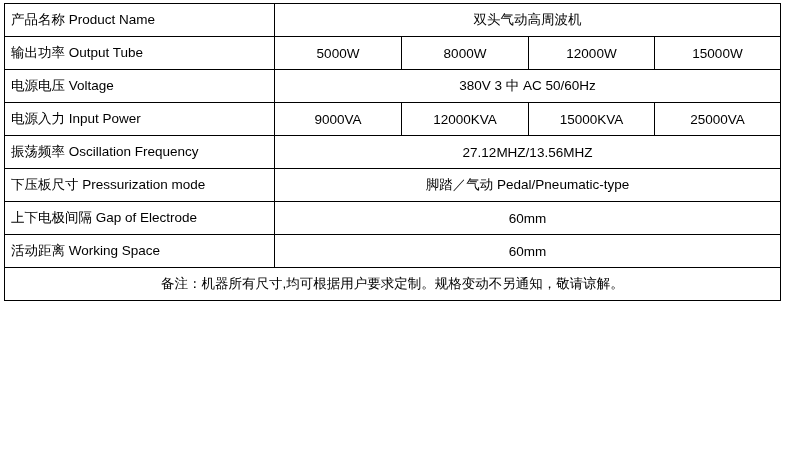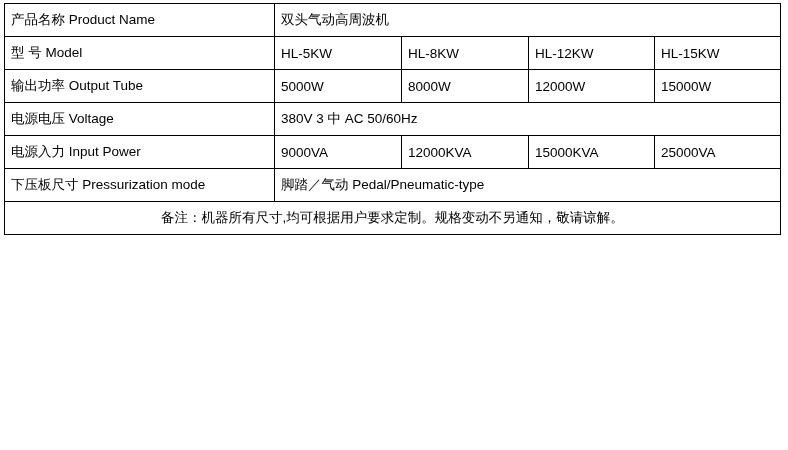--- a/index.html
+++ b/index.html
@@ -33,20 +33,21 @@
     padding: 0 6px;
     vertical-align: middle;
     white-space: nowrap;
     overflow: hidden;
   }
   td.label-cell {
     text-align: left;
     padding-left: 7px;
   }
   td.value-cell {
+    text-align: center;
   }
   td.note-cell {
     text-align: center;
     padding-left: 7px;
     height: 30px;
   }
   col.c-label { width: 270px; }
   col.c-v1 { width: 127px; }
   col.c-v2 { width: 127px; }
   col.c-v3 { width: 126px; }
@@ -63,46 +64,51 @@
       <col class="c-v2">
       <col class="c-v3">
       <col class="c-v4">
     </colgroup>
     <tbody>
       <tr>
         <td class="label-cell">产品名称 Product Name</td>
         <td class="value-cell" colspan="4">双头气动高周波机</td>
       </tr>
       <tr>
-        <td class="label-cell">型 号 Model</td>
-        <td class="value-cell">HL-5KW</td>
-        <td class="value-cell">HL-8KW</td>
-        <td class="value-cell">HL-12KW</td>
-        <td class="value-cell">HL-15KW</td>
-      </tr>
-      <tr>
         <td class="label-cell">输出功率 Output Tube</td>
         <td class="value-cell">5000W</td>
         <td class="value-cell">8000W</td>
         <td class="value-cell">12000W</td>
         <td class="value-cell">15000W</td>
       </tr>
       <tr>
         <td class="label-cell">电源电压 Voltage</td>
         <td class="value-cell" colspan="4">380V 3 中 AC 50/60Hz</td>
       </tr>
       <tr>
         <td class="label-cell">电源入力  Input Power</td>
         <td class="value-cell">9000VA</td>
         <td class="value-cell">12000KVA</td>
         <td class="value-cell">15000KVA</td>
         <td class="value-cell">25000VA</td>
       </tr>
       <tr>
+        <td class="label-cell">振荡频率 Oscillation Frequency</td>
+        <td class="value-cell" colspan="4">27.12MHZ/13.56MHZ</td>
+      </tr>
+      <tr>
         <td class="label-cell">下压板尺寸  Pressurization mode</td>
         <td class="value-cell" colspan="4">脚踏／气动 Pedal/Pneumatic-type</td>
+      </tr>
+      <tr>
+        <td class="label-cell">上下电极间隔 Gap of Electrode</td>
+        <td class="value-cell" colspan="4">60mm</td>
+      </tr>
+      <tr>
+        <td class="label-cell">活动距离 Working Space</td>
+        <td class="value-cell" colspan="4">60mm</td>
       </tr>
       <tr>
         <td class="note-cell" colspan="5">备注：机器所有尺寸,均可根据用户要求定制。规格变动不另通知，敬请谅解。</td>
       </tr>
     </tbody>
   </table>
 </div>
 
 </body></html>

